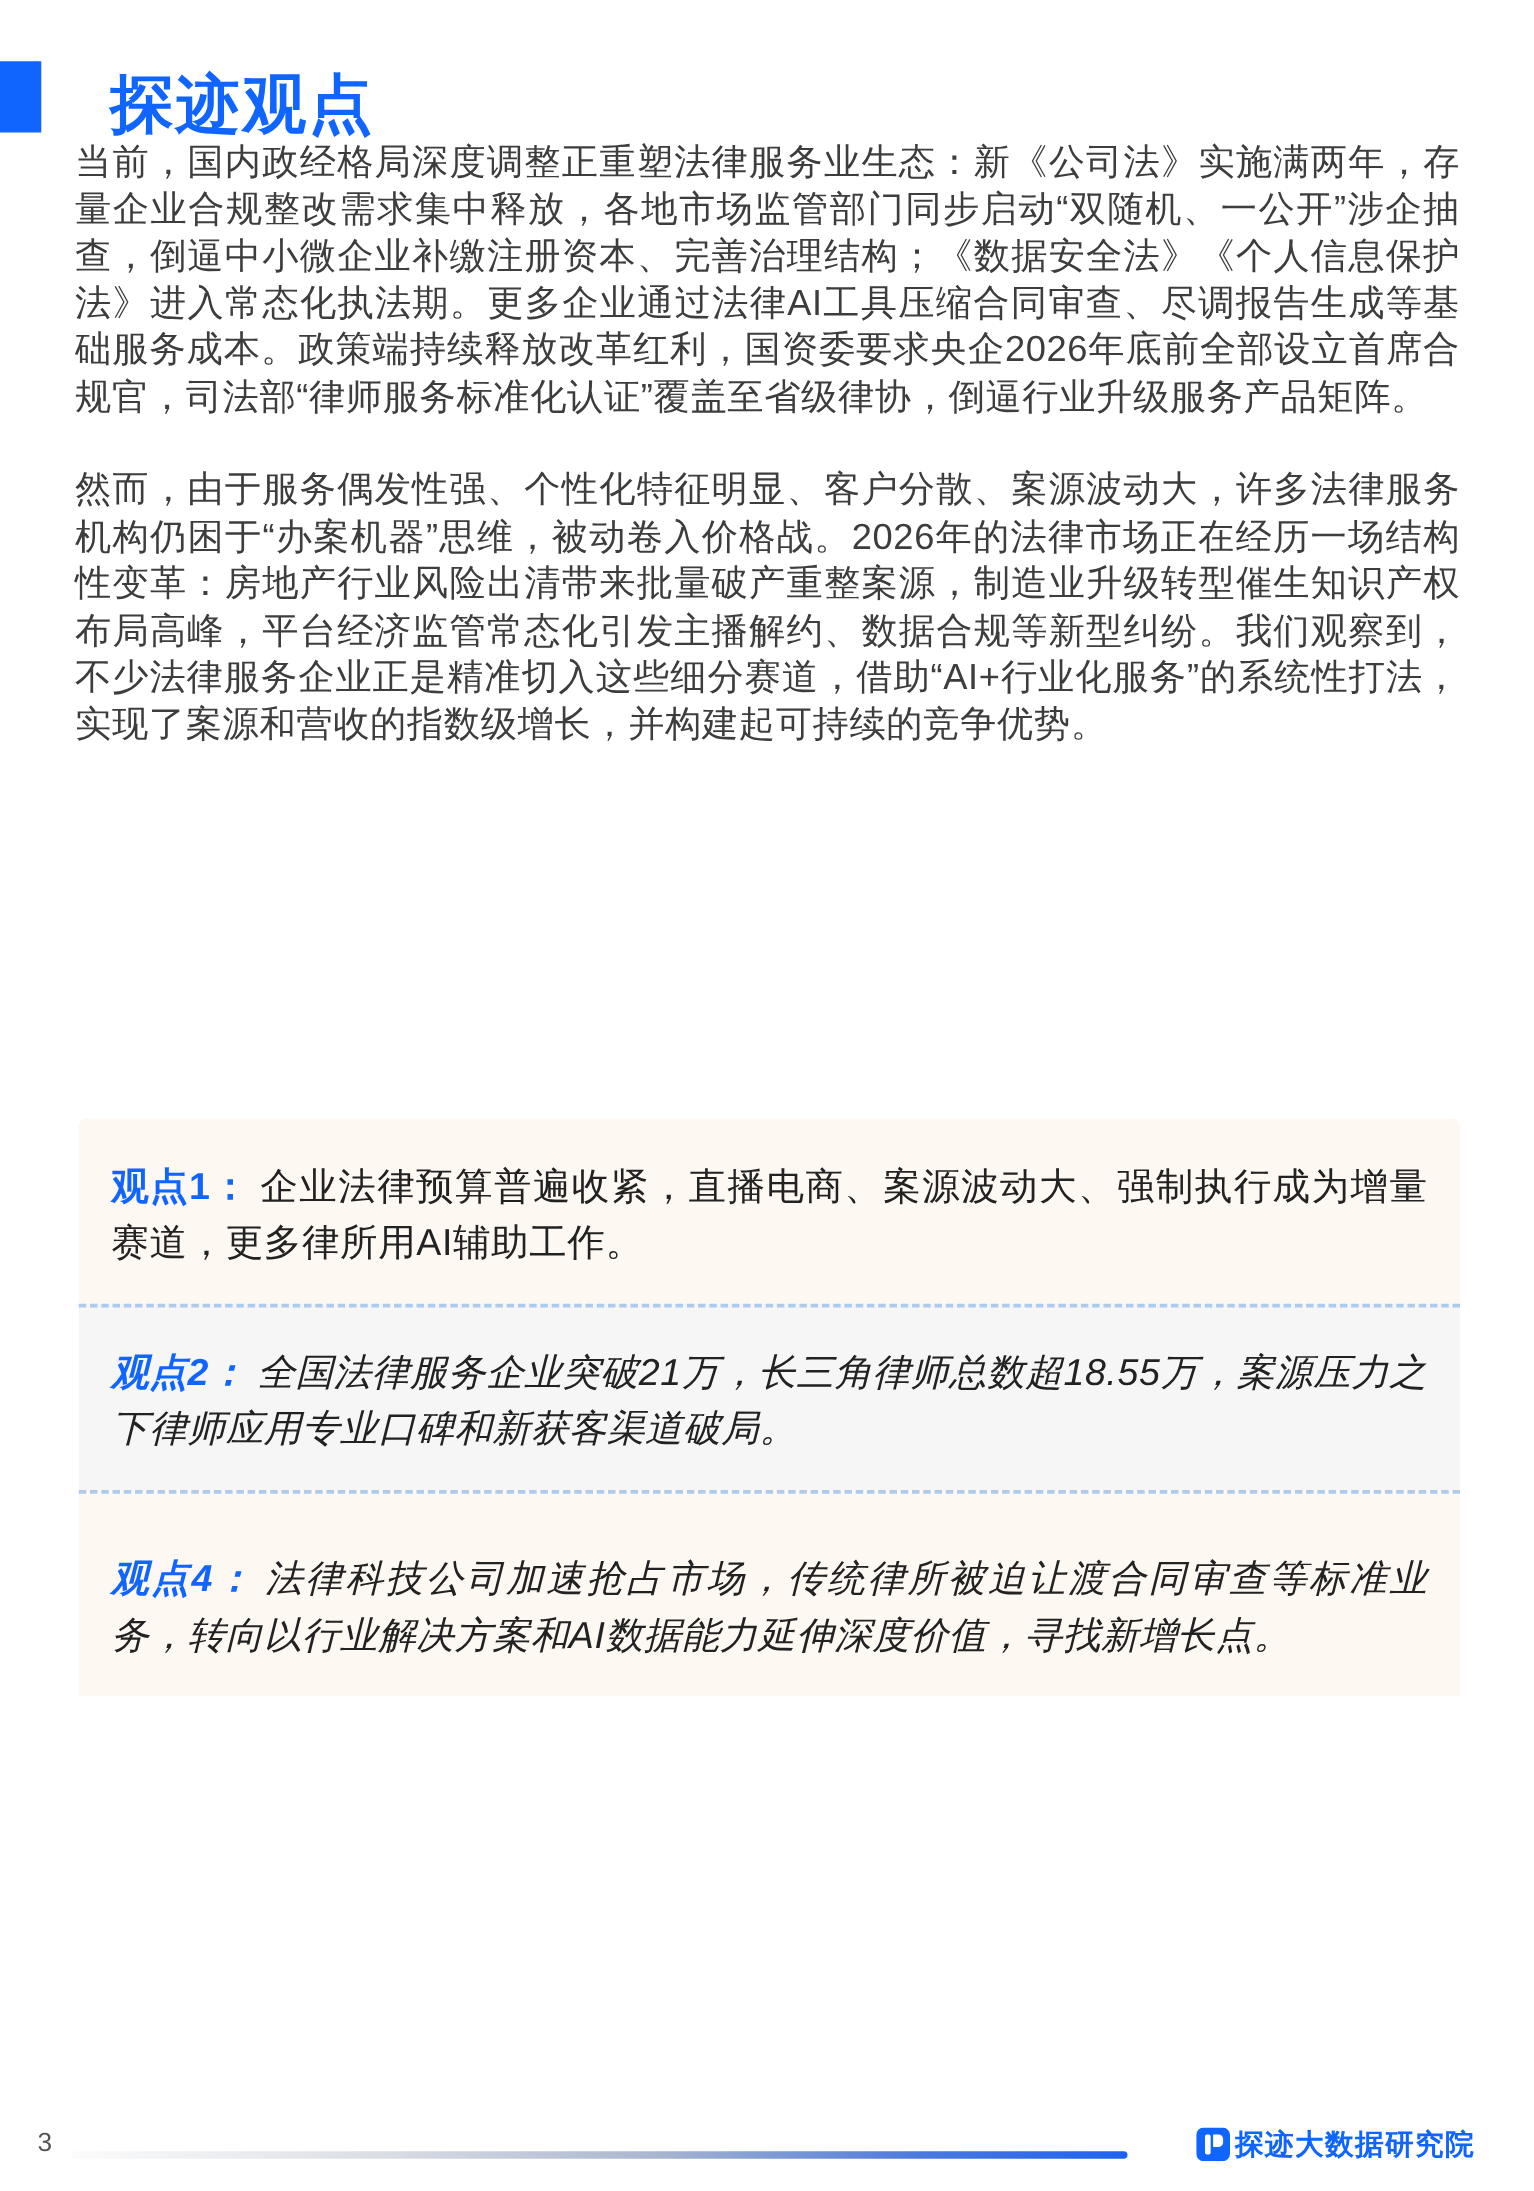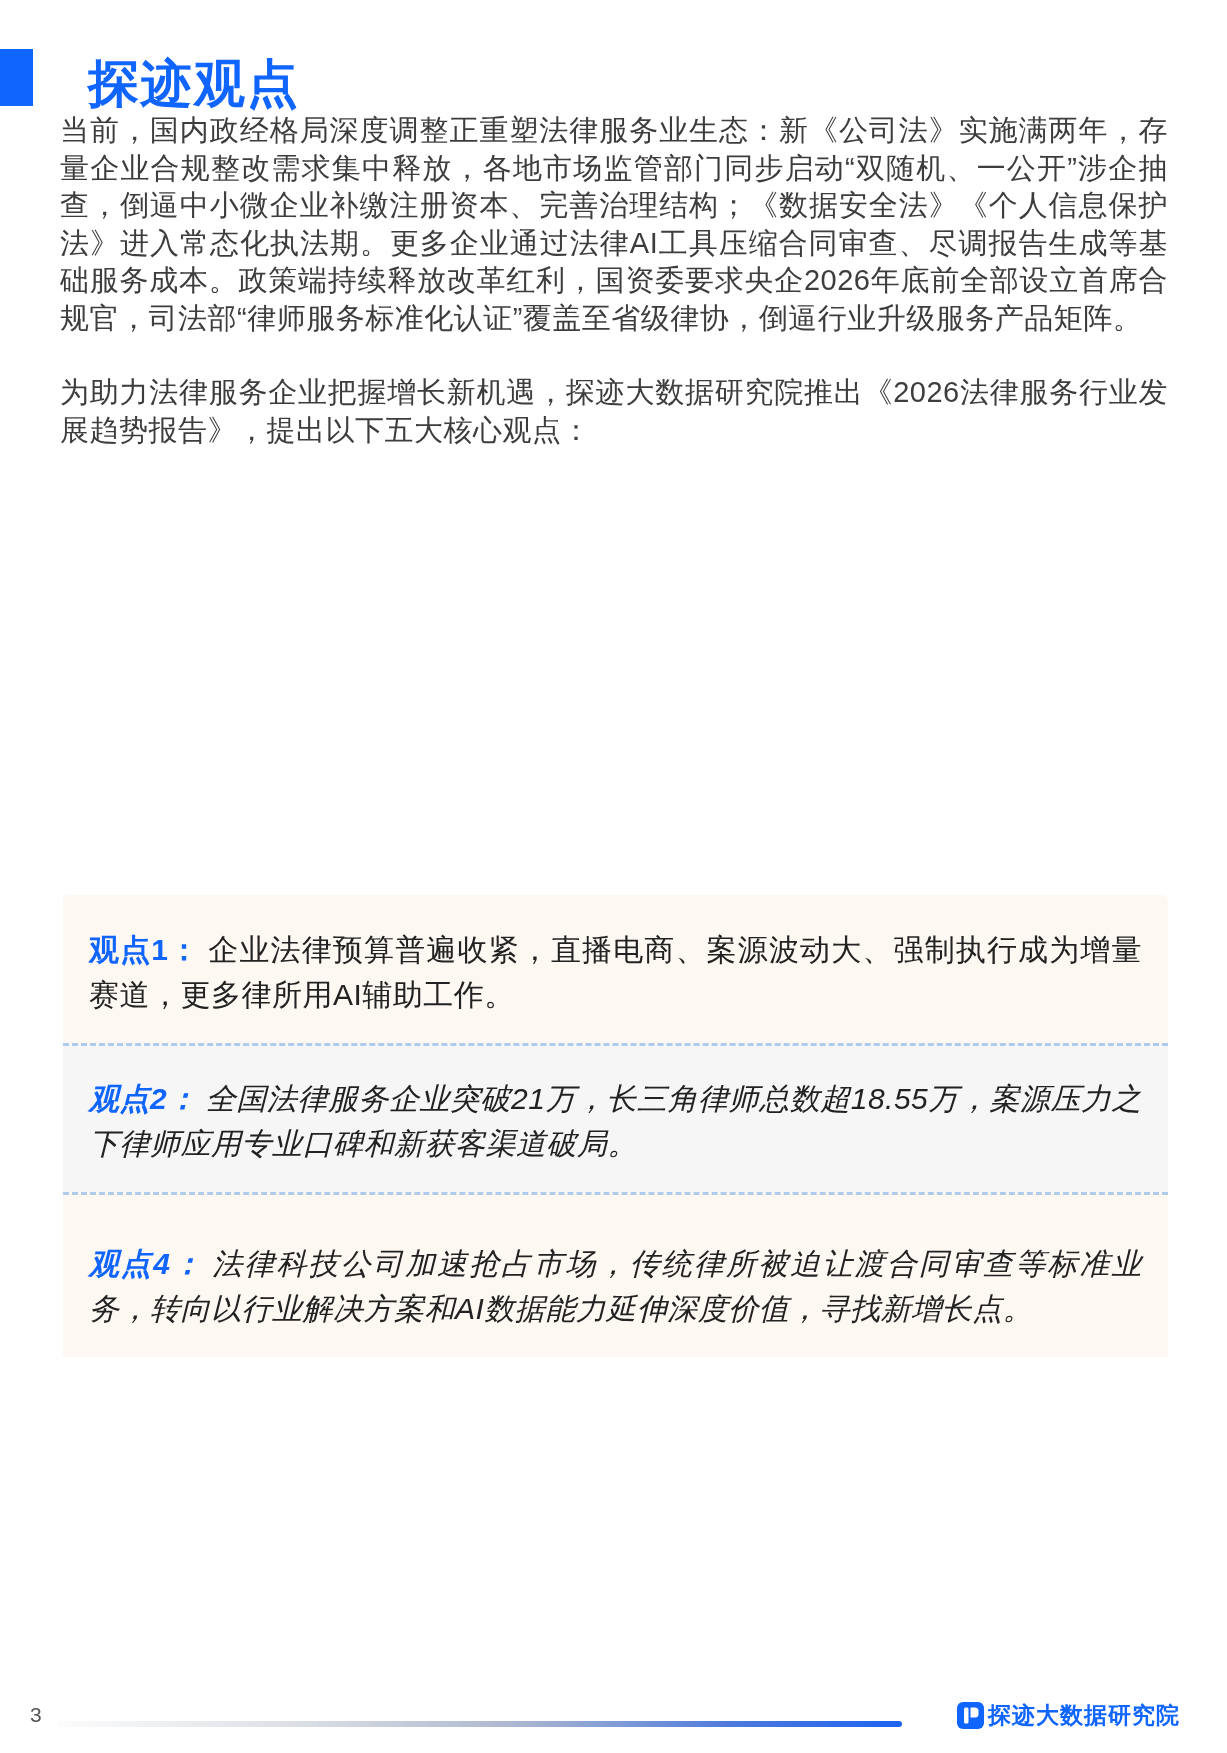--- a/index.html
+++ b/index.html
@@ -135,21 +135,21 @@
 </head>
 <body>
 
 <div class="page">
 
   <div class="title-marker"></div>
   <h1 class="page-title">探迹观点</h1>
 
   <div class="body-text">
     <p>当前，国内政经格局深度调整正重塑法律服务业生态：新《公司法》实施满两年，存量企业合规整改需求集中释放，各地市场监管部门同步启动“双随机、一公开”涉企抽查，倒逼中小微企业补缴注册资本、完善治理结构；《数据安全法》《个人信息保护法》进入常态化执法期。更多企业通过法律AI工具压缩合同审查、尽调报告生成等基础服务成本。政策端持续释放改革红利，国资委要求央企2026年底前全部设立首席合规官，司法部“律师服务标准化认证”覆盖至省级律协，倒逼行业升级服务产品矩阵。</p>
-    <p>为助力法律服务企业把握增长新机遇，探迹大数据研究院推出《2026法律服务行业发展趋势报告》，提出以下五大核心观点：</p>
+    <p>然而，由于服务偶发性强、个性化特征明显、客户分散、案源波动大，许多法律服务机构仍困于“办案机器”思维，被动卷入价格战。2026年的法律市场正在经历一场结构性变革：房地产行业风险出清带来批量破产重整案源，制造业升级转型催生知识产权布局高峰，平台经济监管常态化引发主播解约、数据合规等新型纠纷。我们观察到，不少法律服务企业正是精准切入这些细分赛道，借助“AI+行业化服务”的系统性打法，实现了案源和营收的指数级增长，并构建起可持续的竞争优势。</p>
   </div>
 
   <div class="opinions">
     <div class="opinion-box">
       <span class="opinion-label">观点1：</span><span>企业法律预算普遍收紧，直播电商、案源波动大、强制执行成为增量赛道，更多律所用AI辅助工作。</span>
     </div>
     <div class="opinion-box">
       <span class="opinion-label">观点2：</span><span>全国法律服务企业突破21万，长三角律师总数超18.55万，案源压力之下律师应用专业口碑和新获客渠道破局。</span>
     </div>
     <div class="opinion-box">

